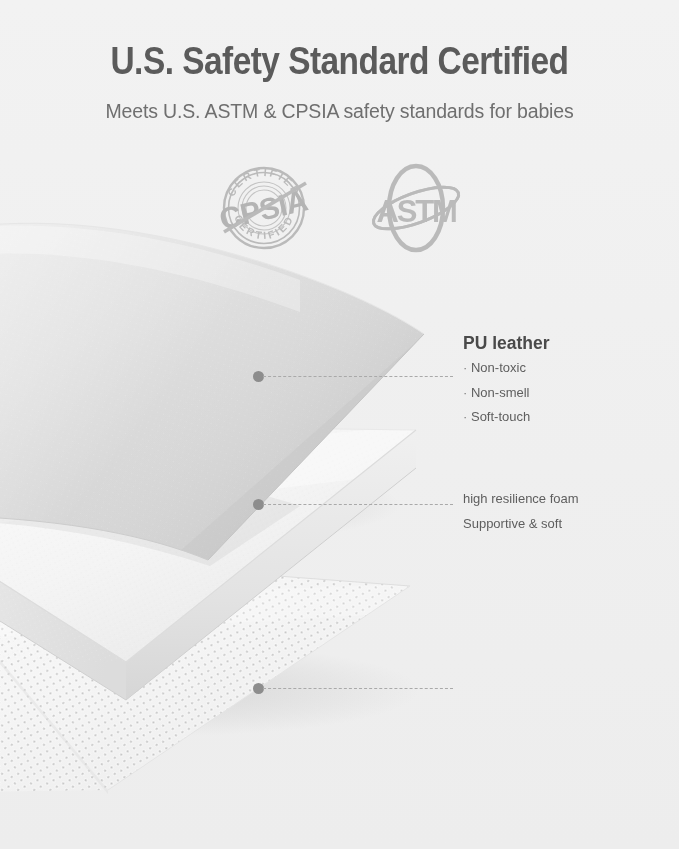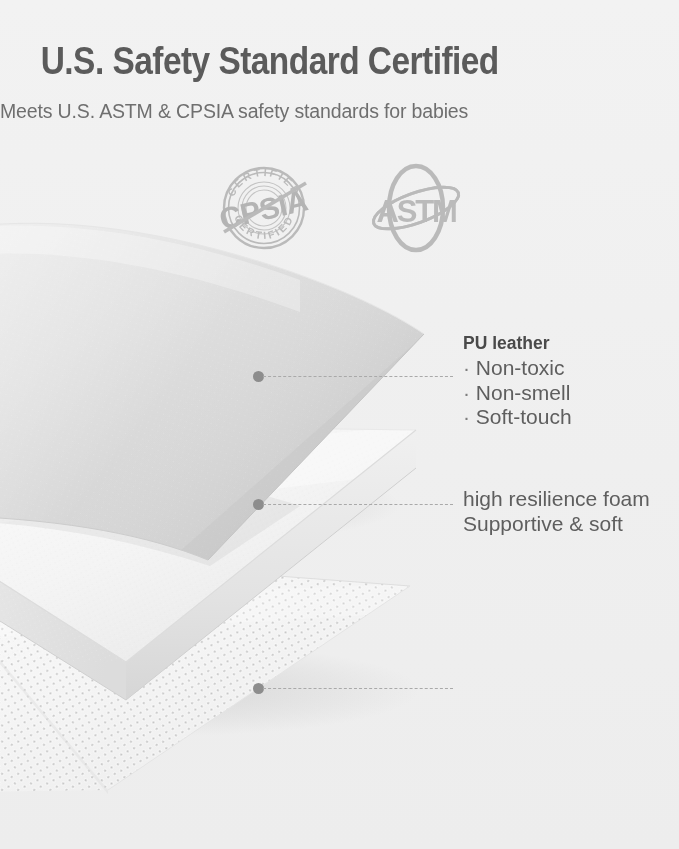--- a/index.html
+++ b/index.html
@@ -23,21 +23,21 @@
     background: linear-gradient(180deg, #f2f2f2 0%, #efefef 55%, #ededed 100%);
     overflow: hidden;
   }
 
   
   .header {
     position: absolute;
     left: 0;
     top: 38px;
     width: 679px;
-    text-align: left;
+    text-align: center;
     z-index: 40;
   }
   .headline {
     font-family: "Liberation Sans Narrow", "Liberation Sans", sans-serif;
     font-size: 38px;
     font-weight: bold;
     color: #5b5b5b;
     letter-spacing: -0.6px;
     transform: scaleX(0.88);
     transform-origin: center center;
@@ -85,21 +85,21 @@
   }
   .callout { position: absolute; }
   .callout-title {
     font-size: 17.5px;
     font-weight: bold;
     color: #4a4a4a;
     line-height: 25px;
     white-space: nowrap;
   }
   .callout-line {
-    font-size: 21px;
+    font-size: 13px;
     font-weight: normal;
     color: #5e5e5e;
     line-height: 24.5px;
     white-space: nowrap;
   }
   .bullet { color: #7d7d7d; }
 
   .leader { position: absolute; }
   .leader-dot {
     position: absolute;

